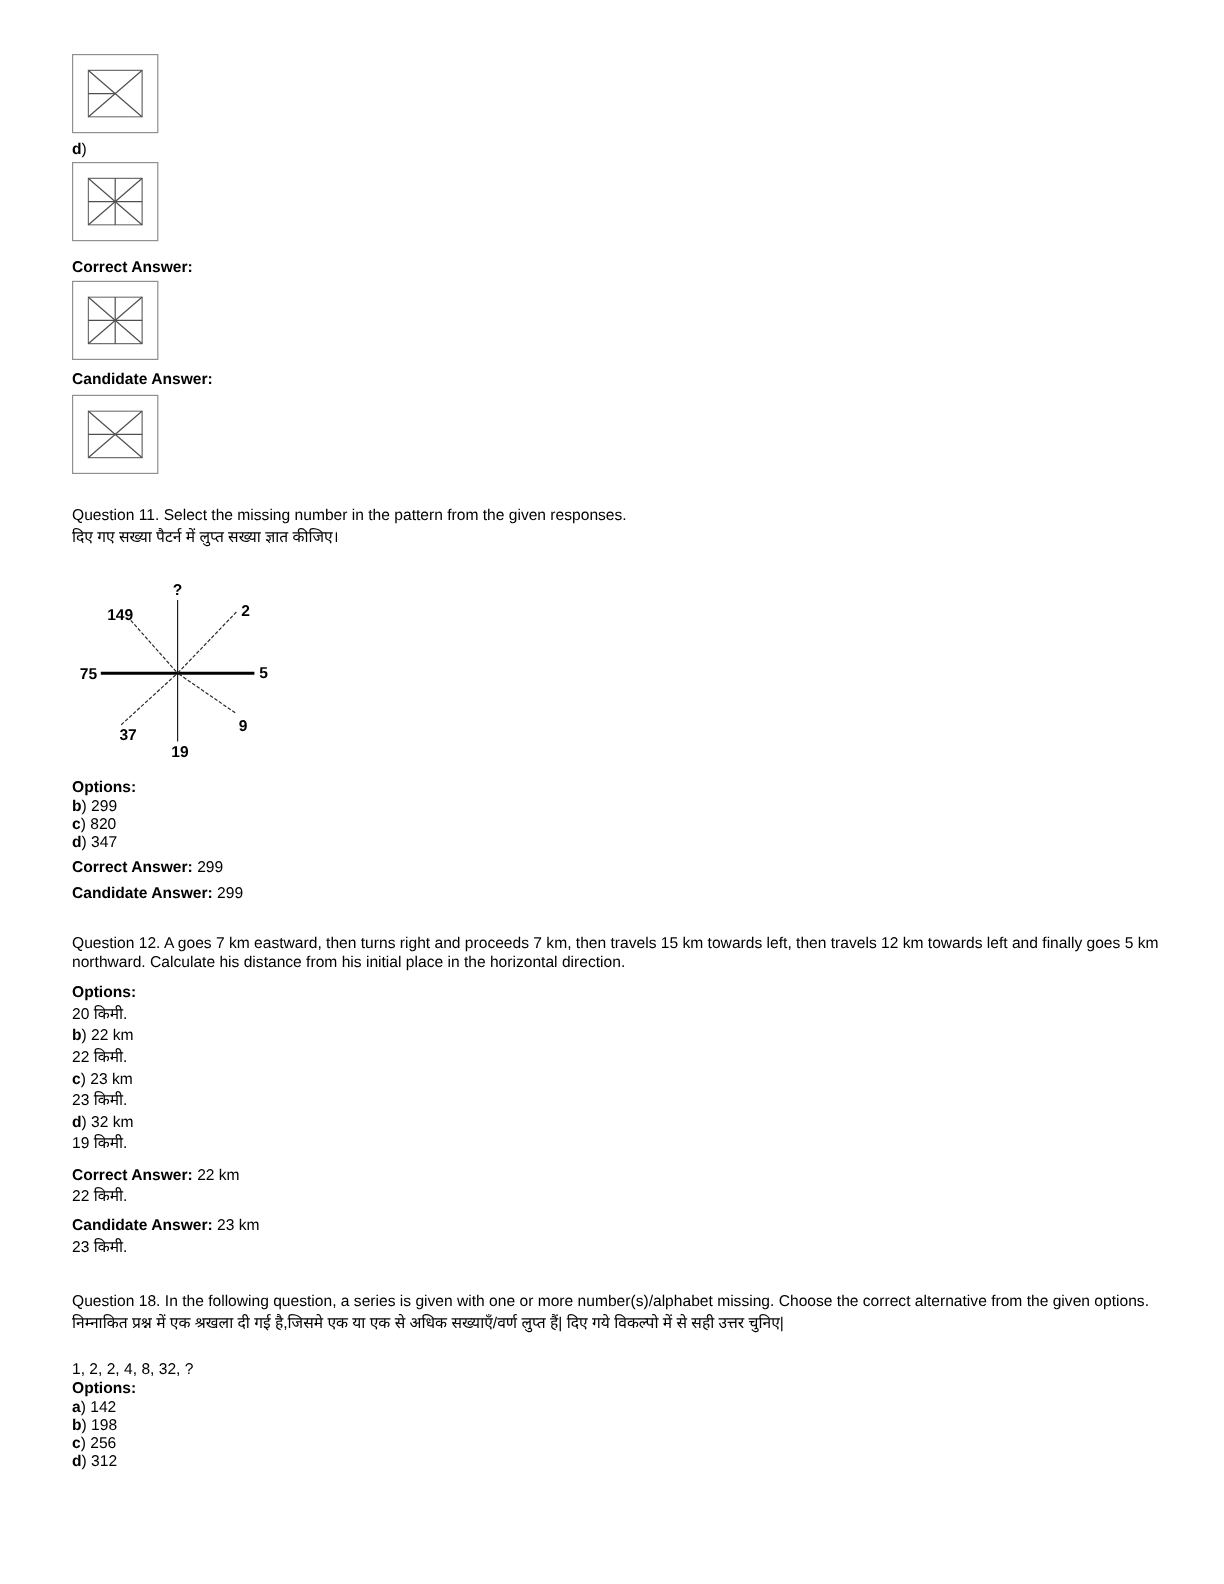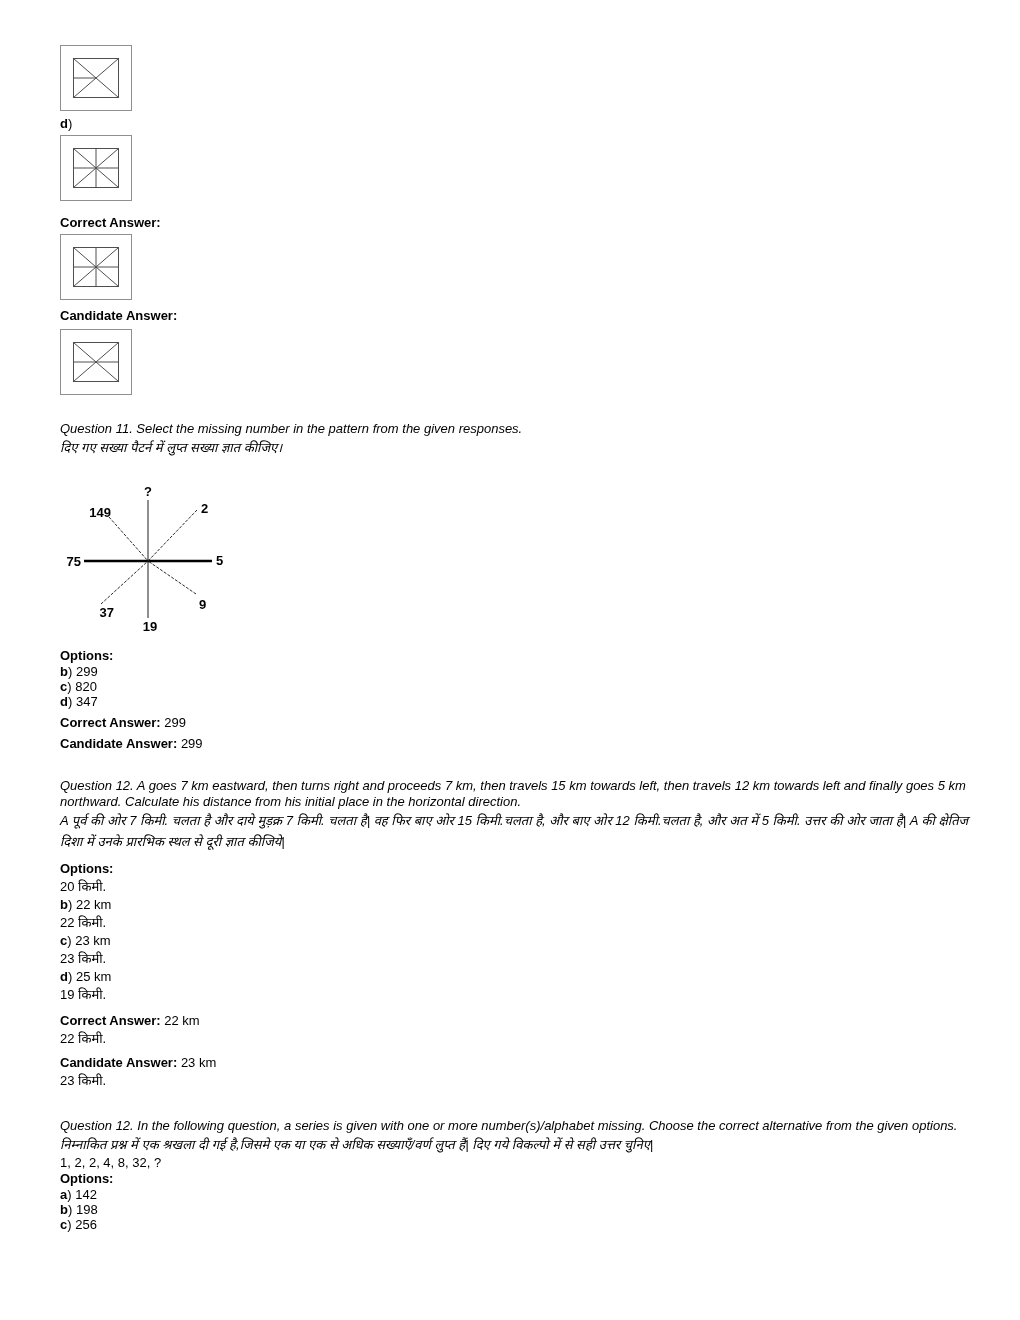--- a/index.html
+++ b/index.html
@@ -17,24 +17,24 @@
     border:1px solid #8f8f8f;
     display:flex; align-items:center; justify-content:center;
     background:#ffffff;
   }
   .figline { stroke:#4f4f4f; stroke-width:1; fill:none; }
 
   .b { font-weight:bold; }
   .line  { line-height:15px; }
   .line16{ line-height:16px; }
   .hi    { line-height:21px; }
-  .q-text{ max-width:912px;font-style:italic; }
+  .q-text{ max-width:912px; }
   .oline { line-height:18px; }  .mt4{margin-top:4px}  .mt5{margin-top:5px}
   .mt6{margin-top:6px}  .mt8{margin-top:8px}  .mt10{margin-top:10px}
-  .mt14{margin-top:14px}.mt20{}
+  .mt14{margin-top:14px}.mt20{margin-top:20px}
   .mt26{margin-top:26px}.mt28{margin-top:28px}
 
   .diagram { margin:20px 0 0 -2px; display:block; }
   .diagram text { font-family:inherit; font-size:13px; font-weight:bold; fill:#000; }
   .spoke      { stroke:#1f1f1f; stroke-width:1; }
   .spoke-diag { stroke:#2a2a2a; stroke-width:1; stroke-dasharray:3 1.5; }
   .spoke-bold { stroke:#000000; stroke-width:2.6; }
 </style>
 </head>
 <body>
@@ -111,57 +111,57 @@
     <div class="line16 b">Options:</div>
     <div class="line"><span class="b">b</span><span>)</span> <span>299</span></div>
     <div class="line"><span class="b">c</span><span>)</span> <span>820</span></div>
     <div class="line"><span class="b">d</span><span>)</span> <span>347</span></div>
   </div>
   <div class="line16 mt6"><span class="b">Correct Answer:</span> <span>299</span></div>
   <div class="line16 mt5"><span class="b">Candidate Answer:</span> <span>299</span></div>
 
   <div class="mt26 q-text">
     <div class="line16">Question 12. A goes 7 km eastward, then turns right and proceeds 7 km, then travels 15 km towards left, then travels 12 km towards left and finally goes 5 km northward. Calculate his distance from his initial place in the horizontal direction.</div>
-    <div class="hi">A पूर्व की ओर 7 किमी. चलता है और दाये मुड़क्र 7 किमी. चलता है| वह फिर बाए ओर 15 किमी.चलता है, और बाए ओर 12 किमी.चलता है, और अत में 5 किमी. उत्तर की ओर जाता है| A की क्षेतिज दिशा में उनके प्रारभिक स्थल से दूरी ज्ञात कीजिये|</div>
   </div>
 
   <div class="mt8">
     <div class="oline b">Options:</div>
     <div>
       <div class="oline">20 किमी.</div>
     </div>
     <div>
       <div class="oline"><span class="b">b</span><span>)</span> <span>22 km</span></div>
       <div class="oline">22 किमी.</div>
     </div>
     <div>
       <div class="oline"><span class="b">c</span><span>)</span> <span>23 km</span></div>
       <div class="oline">23 किमी.</div>
     </div>
     <div>
-      <div class="oline"><span class="b">d</span><span>)</span> <span>25 km</span></div>
+      <div class="oline"><span class="b">d</span><span>)</span> <span>32 km</span></div>
       <div class="oline">19 किमी.</div>
     </div>
   </div>
   <div class="mt8">
     <div class="oline"><span class="b">Correct Answer:</span> <span>22 km</span></div>
     <div class="oline">22 किमी.</div>
   </div>
   <div class="mt6">
     <div class="oline"><span class="b">Candidate Answer:</span> <span>23 km</span></div>
     <div class="oline">23 किमी.</div>
   </div>
 
   <div class="mt28 q-text">
-    <div class="line16">Question 12. In the following question, a series is given with one or more number(s)/alphabet missing. Choose the correct alternative from the given options.</div>
+    <div class="line16">Question 18. In the following question, a series is given with one or more number(s)/alphabet missing. Choose the correct alternative from the given options.</div>
     <div class="hi">निम्नाकित प्रश्न में एक श्रखला दी गई है,जिसमे एक या एक से अधिक सख्याएँ/वर्ण लुप्त हैं| दिए गये विकल्पो में से सही उत्तर चुनिए|</div>
   </div>
 
   <div class="line16 mt20">1, 2, 2, 4, 8, 32, ?</div>
 
   <div>
     <div class="line16 b">Options:</div>
     <div class="line"><span class="b">a</span><span>)</span> <span>142</span></div>
     <div class="line"><span class="b">b</span><span>)</span> <span>198</span></div>
     <div class="line"><span class="b">c</span><span>)</span> <span>256</span></div>
+    <div class="line"><span class="b">d</span><span>)</span> <span>312</span></div>
   </div>
 
 </div>
 
 </body></html>

